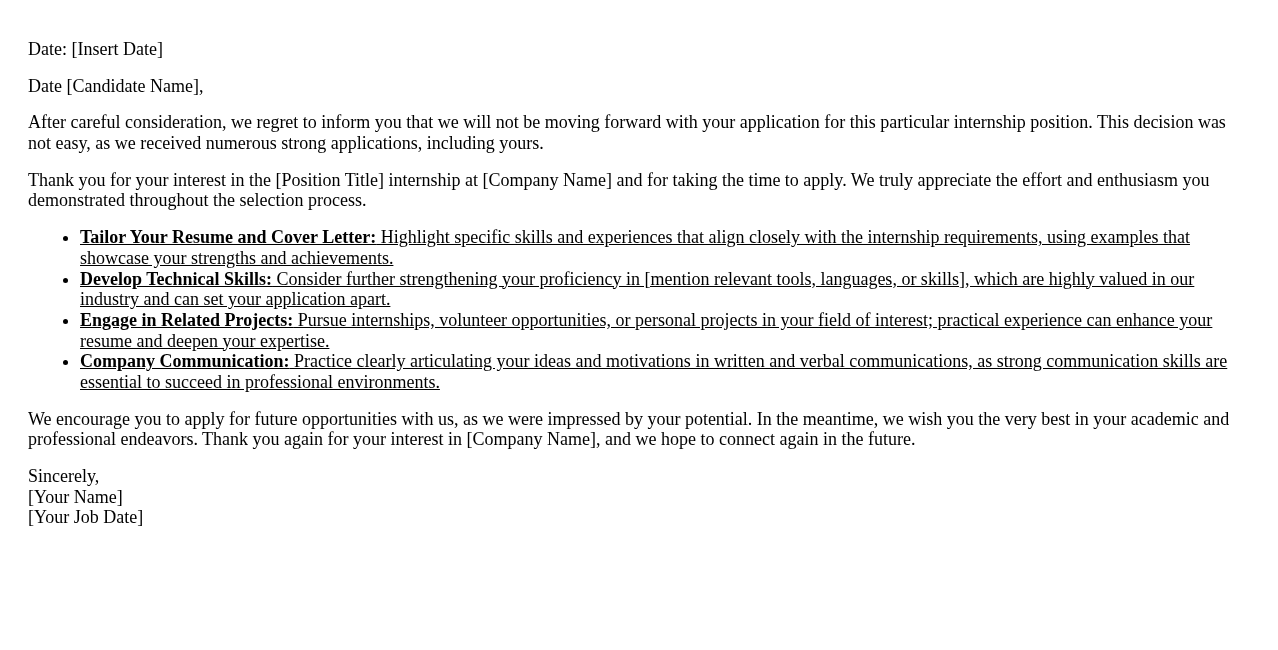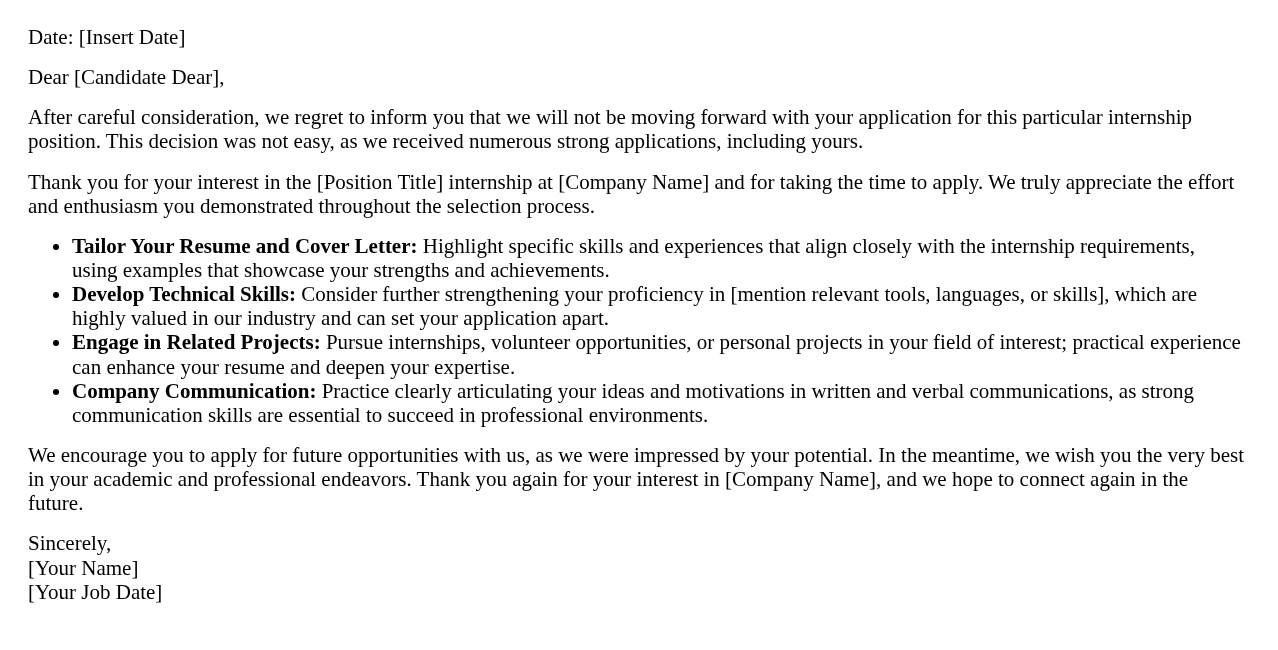--- a/index.html
+++ b/index.html
@@ -9,56 +9,57 @@
   }
   body {
     width: 1278px;
     height: 650px;
     overflow: hidden;
   }
   .page {
     box-sizing: border-box;
     width: 1278px;
     min-height: 650px;
-    padding: 25px 33px 0 28px;
+    padding: 39px 33px 0 28px;
     font-family: "Liberation Serif", "DejaVu Serif", serif;
-    font-size: 21px;
+    font-size: 18px;
     line-height: 1.15;
     color: #000000;
   }
   .page p {
     margin: 16px 0;
   }
   .page p.first {
     margin-top: 0;
   }
   .page ul {
-    margin: 16px 4px;
+    margin: 16px 12px;
     padding-left: 40px;
     list-style-type: disc;
+    text-decoration: underline;
   }
   .page li {
     margin: 0;
     padding: 0;
   }
   .signature {
     margin: 4px 0;
   }
   .signature div {
     margin: 0;
   }
 </style>
 </head>
 <body>
 
 <div class="page">
 
   <p class="first">Date: [Insert Date]</p>
 
-  <p>Dear [Candidate Dear],</p>
+  <p>Date [Candidate Name],</p>
 
   <p>After careful consideration, we regret to inform you that we will not be moving forward with your application for this particular internship position. This decision was not easy, as we received numerous strong applications, including yours.</p>
 
   <p>Thank you for your interest in the [Position Title] internship at [Company Name] and for taking the time to apply. We truly appreciate the effort and enthusiasm you demonstrated throughout the selection process.</p>
 
 
   <ul>
     <li><strong>Tailor Your Resume and Cover Letter:</strong><span> Highlight specific skills and experiences that align closely with the internship requirements, using examples that showcase your strengths and achievements.</span></li>
     <li><strong>Develop Technical Skills:</strong><span> Consider further strengthening your proficiency in [mention relevant tools, languages, or skills], which are highly valued in our industry and can set your application apart.</span></li>
     <li><strong>Engage in Related Projects:</strong><span> Pursue internships, volunteer opportunities, or personal projects in your field of interest; practical experience can enhance your resume and deepen your expertise.</span></li>

